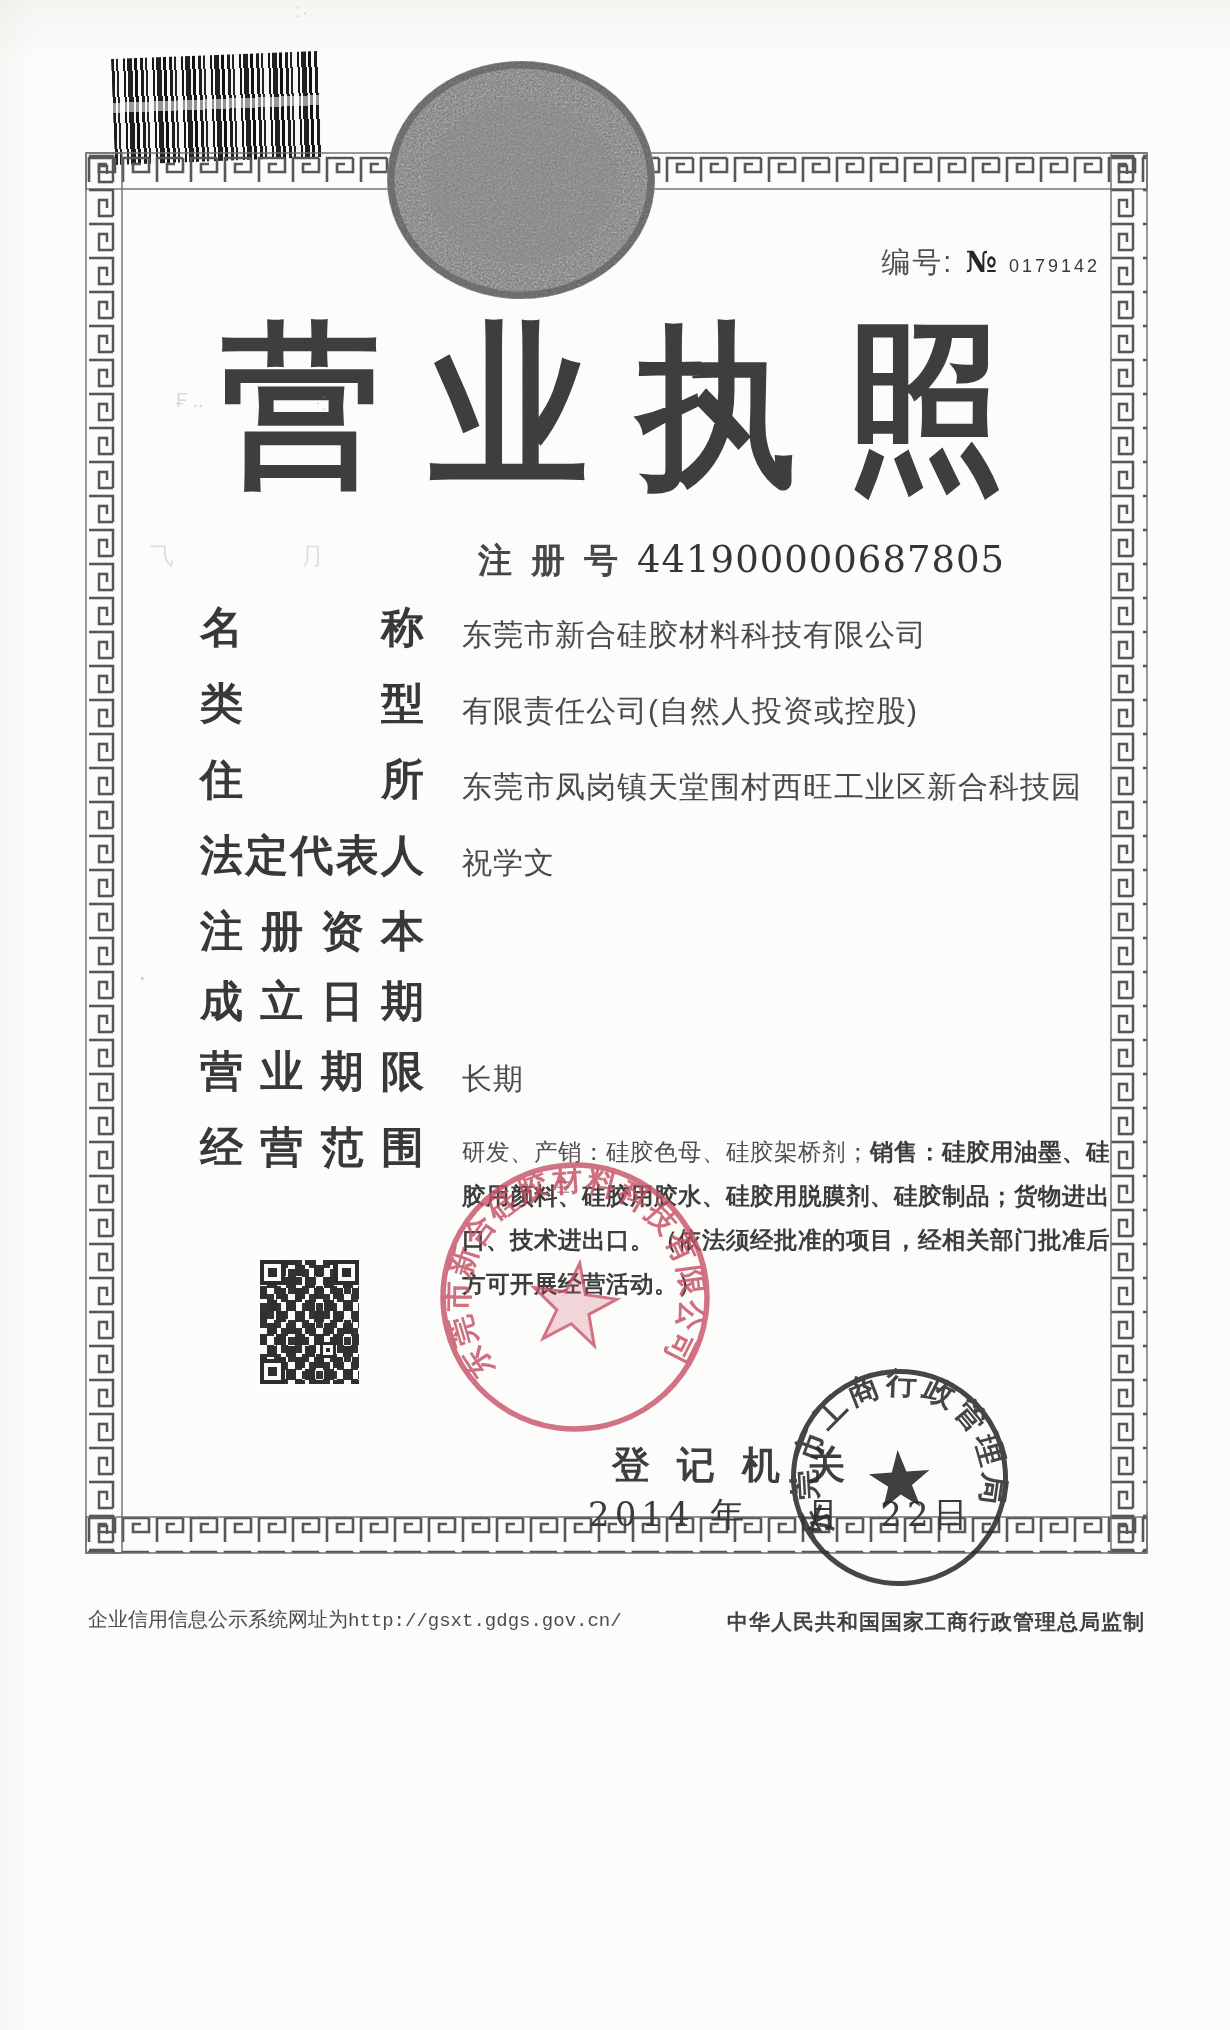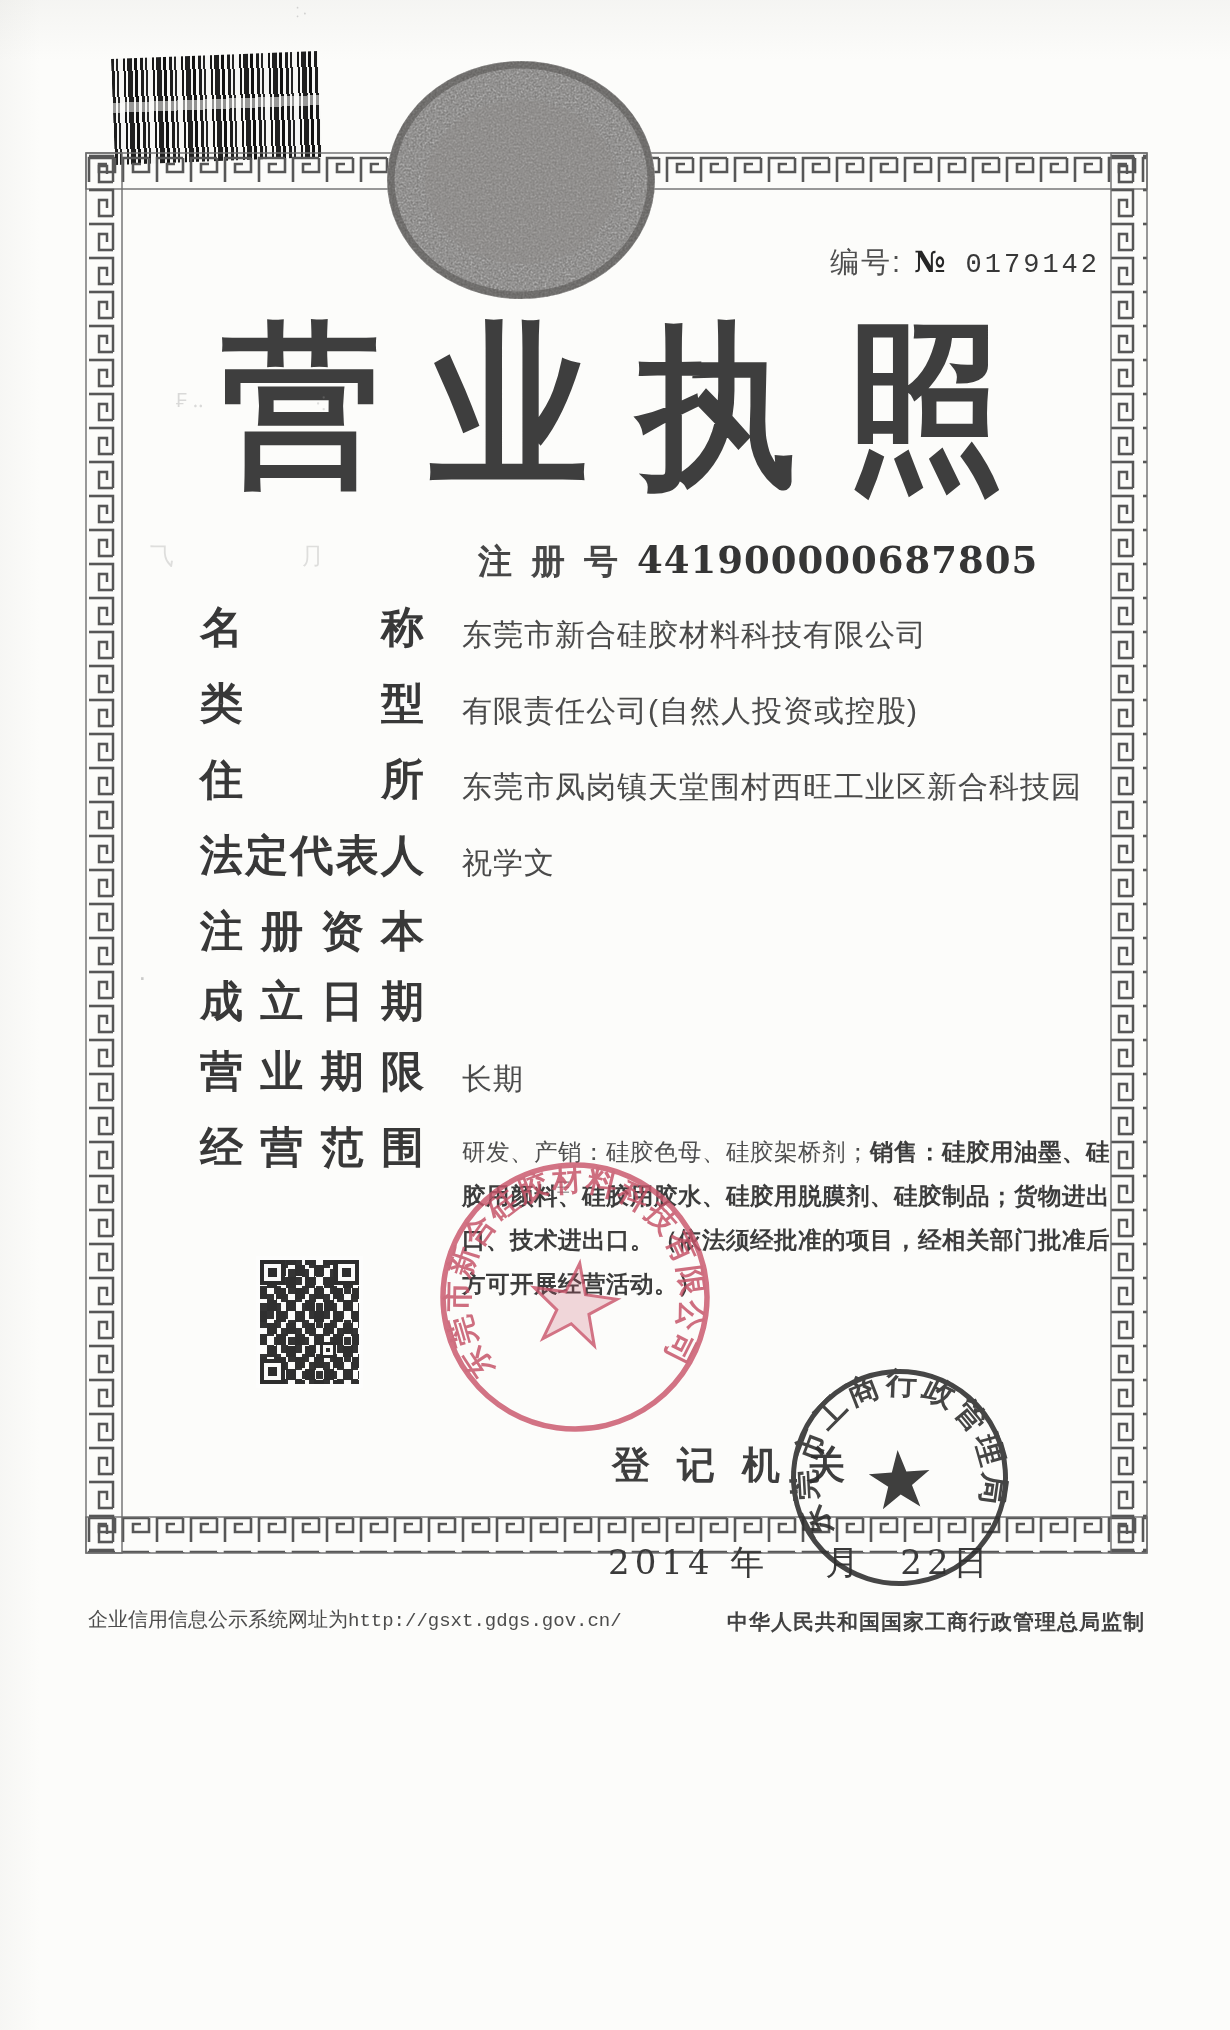--- a/index.html
+++ b/index.html
@@ -21,31 +21,31 @@
   
   .frame{left:85px;top:152px;}
 
   
   .emblem{left:383px;top:54px;}
 
   
   .serial{top:243px;right:130px;display:flex;align-items:baseline;gap:12px;}
   .serial .s-label{font-size:29px;color:#4f4f4f;letter-spacing:2px;}
   .serial .s-no{font-family:"DejaVu Serif",serif;font-weight:700;font-size:29px;color:#262626;}
-  .serial .s-num{font-family:Liberation Mono, monospace;font-size:27px;color:#383838;letter-spacing:3px;margin-left:8px;}
+  .serial .s-num{font-family:Liberation Sans, sans-serif;font-size:18px;color:#383838;letter-spacing:3px;}
 
   
   .title{left:213px;top:318px;display:flex;gap:32px;font-size:176px;font-weight:800;
          color:#3e3e3e;line-height:1;letter-spacing:0;}
   .title span{display:inline-block;transform:scaleX(.9);}
 
   
   .regno{left:478px;top:538px;display:flex;align-items:baseline;}
   .regno .r-label{font-size:34px;font-weight:600;color:#474747;letter-spacing:19px;}
-  .regno .r-num{font-family:"DejaVu Serif",serif;font-size:37px;color:#353535;letter-spacing:1px;font-weight:bold;}
+  .regno .r-num{font-family:"DejaVu Serif",serif;font-size:37px;color:#353535;letter-spacing:1px;}
 
   
   .rows{left:200px;top:606px;width:910px;}
   .row{display:flex;align-items:flex-start;margin-bottom:26px;}
   .row .lbl{width:224px;min-width:224px;display:flex;justify-content:space-between;
             font-family:"Liberation Serif",serif;font-weight:700;font-size:43px;
             line-height:44px;color:#383838;}
   .row .val{margin-left:38px;padding-top:9px;font-size:30px;color:#4a4a4a;letter-spacing:1px;}
   .row .val.small{width:652px;padding-top:4px;font-size:23.5px;line-height:44px;
                   letter-spacing:0.5px;color:#4f4f4f;}
@@ -62,22 +62,22 @@
   .f-tl{left:4px;top:4px;} .f-tr{right:4px;top:4px;} .f-bl{left:4px;bottom:4px;}
   .f-al{left:64px;top:86px;width:16px;height:16px;border-width:3px;}
   .f-al::after{left:3px;top:3px;width:4px;height:4px;}
 
   
   .red-seal{left:435px;top:1157px;opacity:.82;transform:rotate(8deg);z-index:4;}
   .black-seal{left:782px;top:1360px;opacity:.88;transform:rotate(-4deg);z-index:5;}
 
   
   .registrar{left:612px;top:1440px;display:flex;gap:27px;font-size:38px;font-weight:600;color:#3e3e3e;z-index:2;}
-  .dateline{left:608px;top:1492px;display:flex;align-items:baseline;font-size:34px;color:#3a3a3a;z-index:2;
-            font-family:"DejaVu Serif","Liberation Serif",serif;margin-top:48px;}
+  .dateline{left:588px;top:1492px;display:flex;align-items:baseline;font-size:34px;color:#3a3a3a;z-index:2;
+            font-family:"DejaVu Serif","Liberation Serif",serif;}
   .dateline .gap1{width:56px;} .dateline .gap2{width:36px;}
   .dateline span{letter-spacing:5px;}
 
   
   .footer-left{left:88px;top:1606px;font-size:20px;color:#4c4c4c;display:flex;align-items:baseline;}
   .footer-left .url{font-family:"Liberation Mono",monospace;font-size:19px;letter-spacing:0;}
   .footer-right{right:85px;top:1608px;font-size:21px;font-weight:600;color:#424242;letter-spacing:1px;}
 
   
   .artifact{color:#9a9a9a;filter:blur(.6px);pointer-events:none;}

